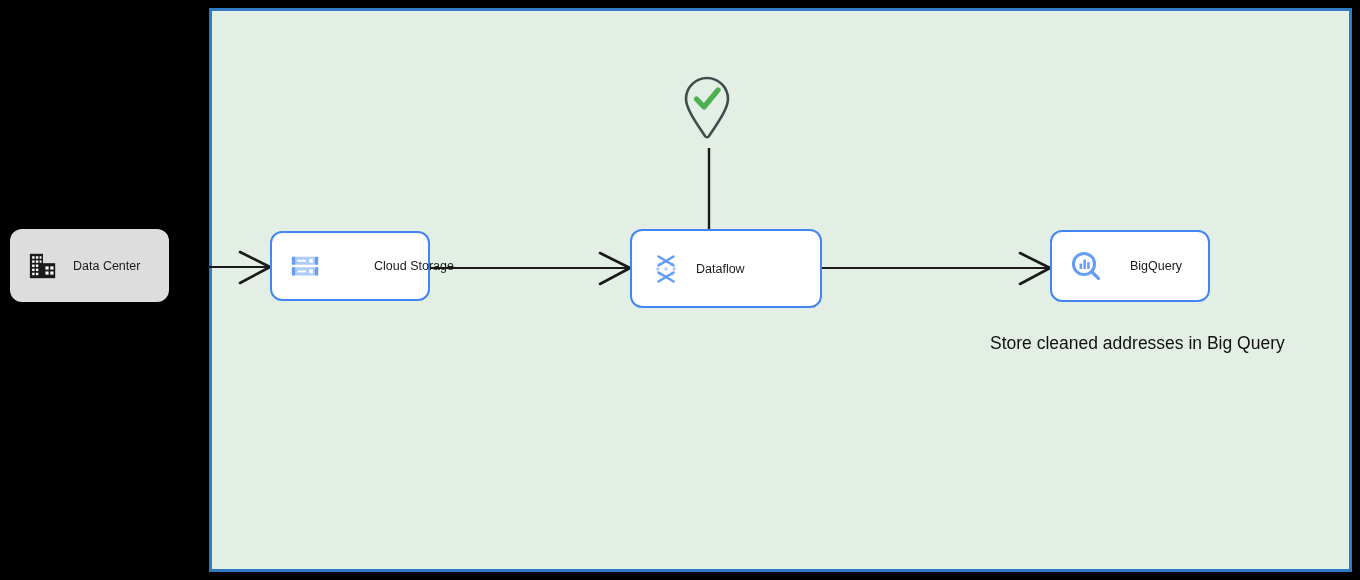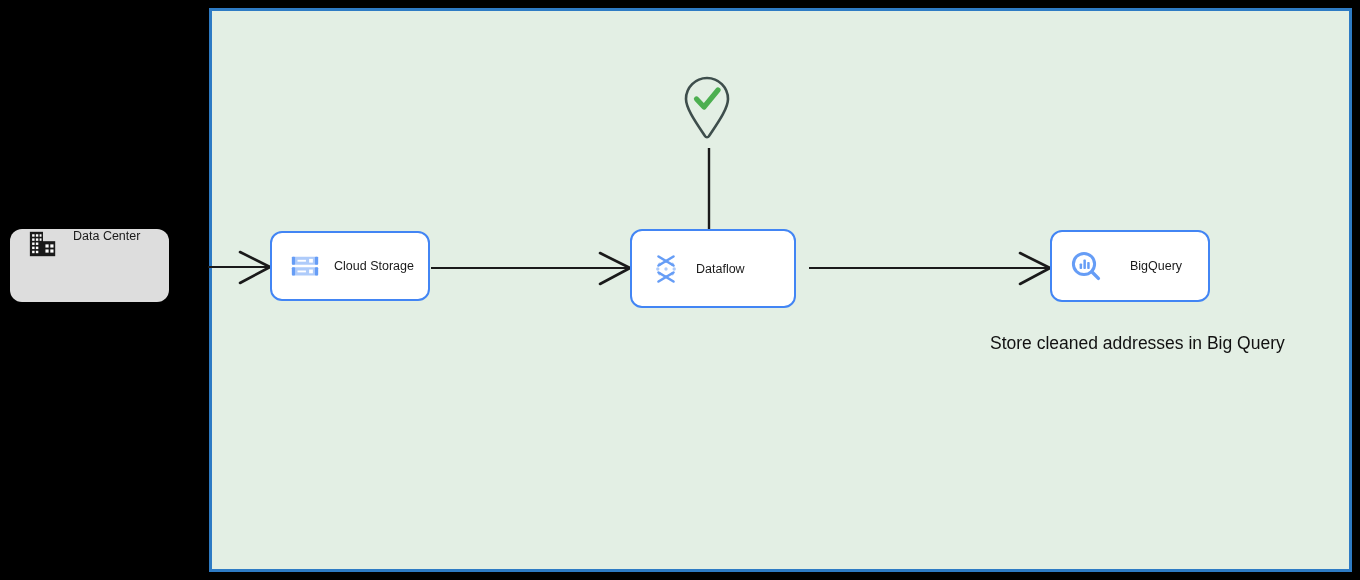--- a/index.html
+++ b/index.html
@@ -31,20 +31,21 @@
   
   .onprem-node {
     position: absolute;
     left: 10px;
     top: 229px;
     width: 159px;
     height: 73px;
     background: #DDDDDD;
     border-radius: 12px;
     display: flex;
+    align-items: center;
     box-sizing: border-box;
   }
   .onprem-node .node-icon {
     margin-left: 18px;
     width: 30px;
     height: 30px;
     flex: 0 0 auto;
     display: block;
   }
   .onprem-node .node-label {
@@ -68,27 +69,27 @@
     flex: 0 0 auto;
     display: block;
   }
   .svc-node .node-label {
     font-size: 12.5px;
     color: #1A1A1A;
     white-space: nowrap;
   }
 
   #node-cloud-storage {
-    left: 270px;  top: 231px;  width: 160px; height: 70px;
+    left: 270px;  top: 231px;  width: 160px; height: 70px; gap: 40px;
   }
   #node-cloud-storage .node-icon { margin-left: 18px; width: 30px; height: 30px; }
   #node-cloud-storage .node-label { margin-left: 14px; }
 
   #node-dataflow {
-    left: 630px;  top: 229px;  width: 166px; height: 79px;
+    left: 630px;  top: 229px;  width: 192px; height: 79px;
   }
   #node-dataflow .node-icon { margin-left: 18px; width: 32px; height: 32px; }
   #node-dataflow .node-label { margin-left: 14px; }
 
   #node-bigquery {
     left: 1050px; top: 230px;  width: 160px; height: 72px;
   }
   #node-bigquery .node-icon { margin-left: 18px; width: 32px; height: 32px; }
   #node-bigquery .node-label { margin-left: 28px; }
 

